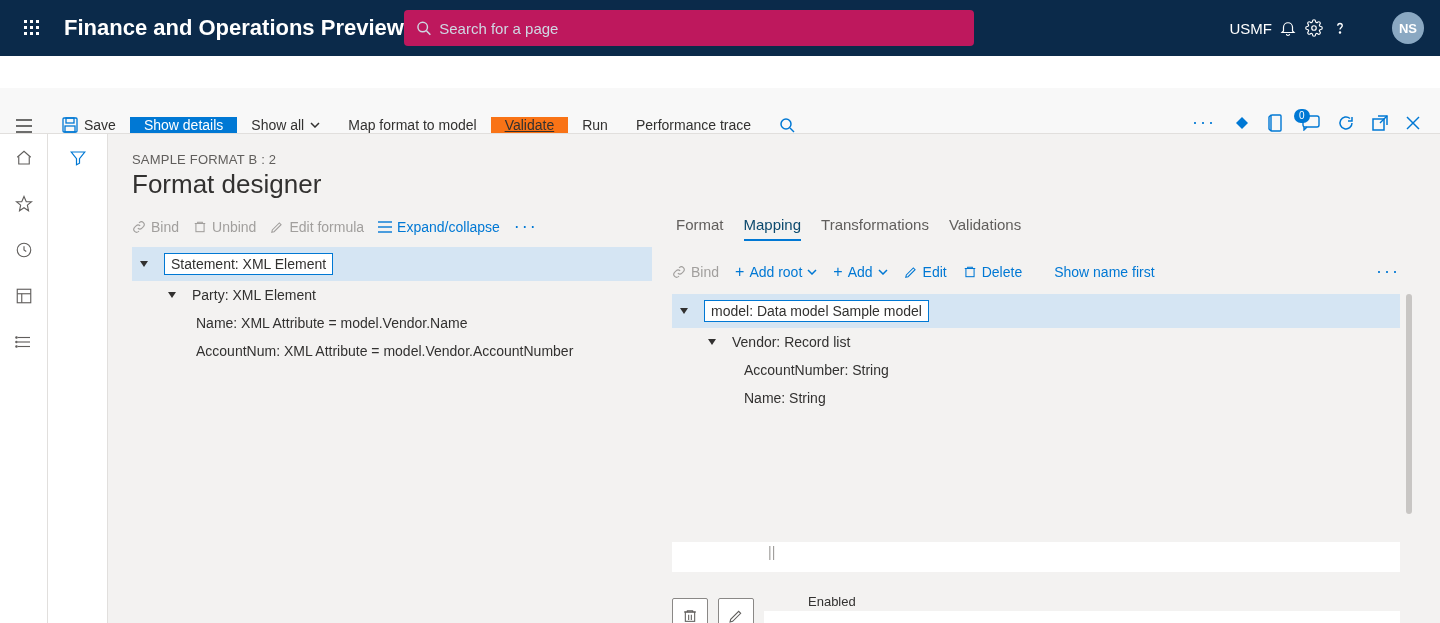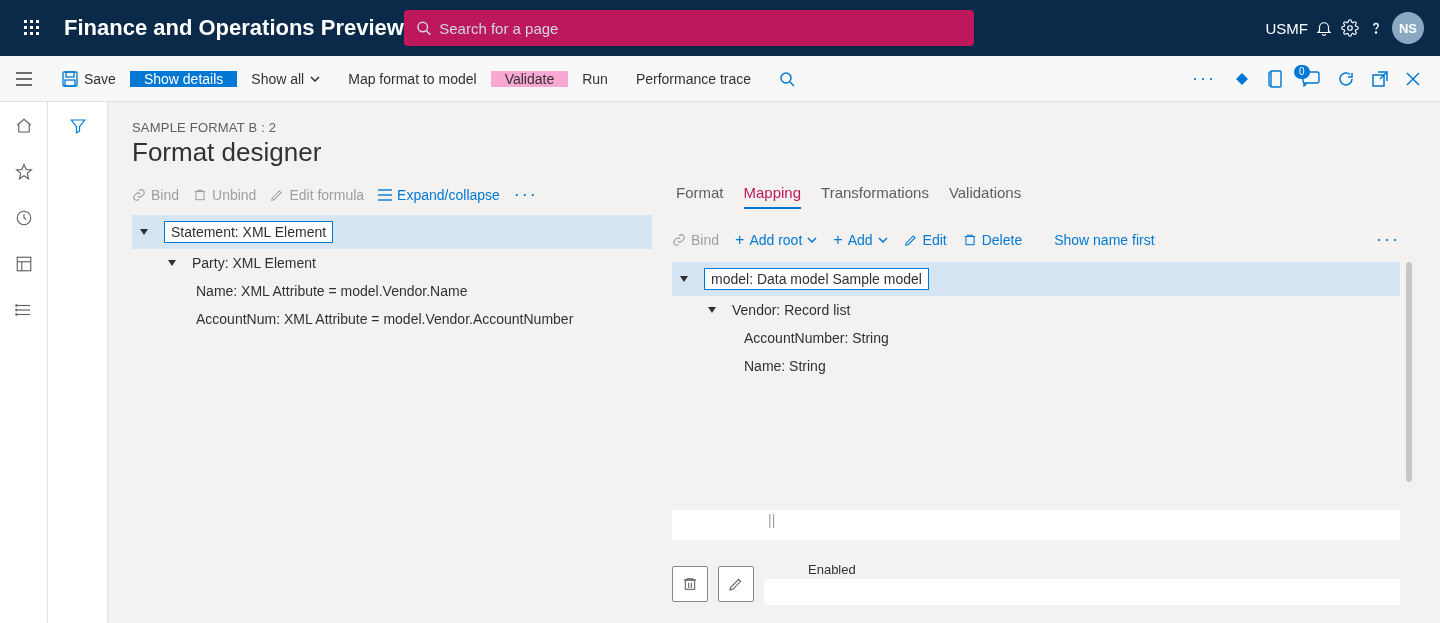--- a/index.html
+++ b/index.html
@@ -76,28 +76,30 @@
       width: 32px;
       height: 32px;
       border-radius: 50%;
       background: #8aa8c2;
       color: #fff;
       display: flex;
       align-items: center;
       justify-content: center;
       font-size: 13px;
       font-weight: 600;
+      margin-left: 36px;
     }
     
     .action-bar {
       height: 46px;
       border-bottom: 1px solid #e1dfdd;
       display: flex;
-      align-items: center;
+      align-items: flex-end;
       background: #f8f8f8;
+      margin-top: 32px;
     }
     .hamburger-col {
       width: 48px;
       display: flex;
       align-items: center;
       justify-content: center;
       cursor: pointer;
     }
     .action-btn {
       display: flex;
@@ -108,21 +110,22 @@
       font-size: 14px;
       color: #323130;
       border: none;
       background: transparent;
     }
     .action-btn.primary {
       background: #0078d4;
       color: #fff;
     }
     .action-btn.hovered {
-      background: #f9a8d4;
+      background: #f97316;
+      text-decoration: underline;
     }
     .action-right {
       margin-left: auto;
       display: flex;
       align-items: center;
       gap: 18px;
       padding-right: 20px;
       color: #0078d4;
     }
     .action-right .icon-btn {
@@ -251,21 +254,21 @@
     .tabs {
       display: flex;
       gap: 20px;
       font-size: 15px;
       color: #605e5c;
       margin-bottom: 20px;
       padding-left: 4px;
     }
     .tab { cursor: pointer; padding-bottom: 6px; }
     .tab.active {
-      color: #be185d;
+      color: #0c4a6e;
       border-bottom: 2px solid #0078d4;
       font-weight: 400;
     }
 
     .right-toolbar {
       display: flex;
       align-items: center;
       gap: 16px;
       font-size: 14px;
       padding-bottom: 12px;

